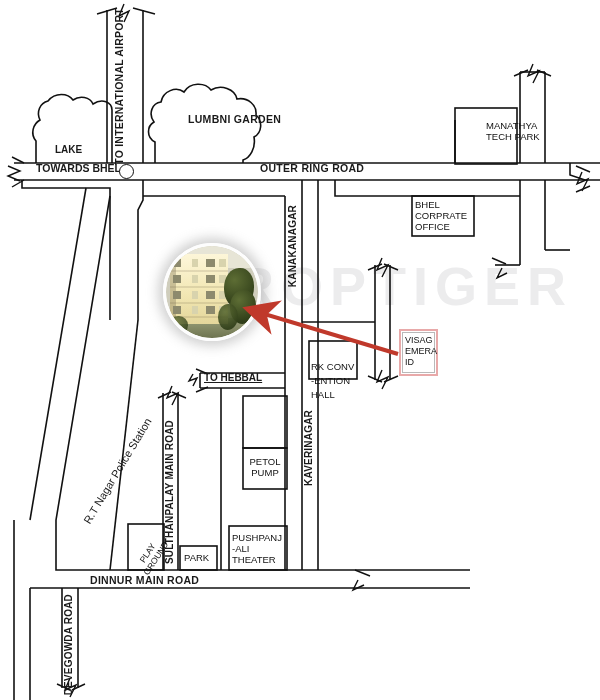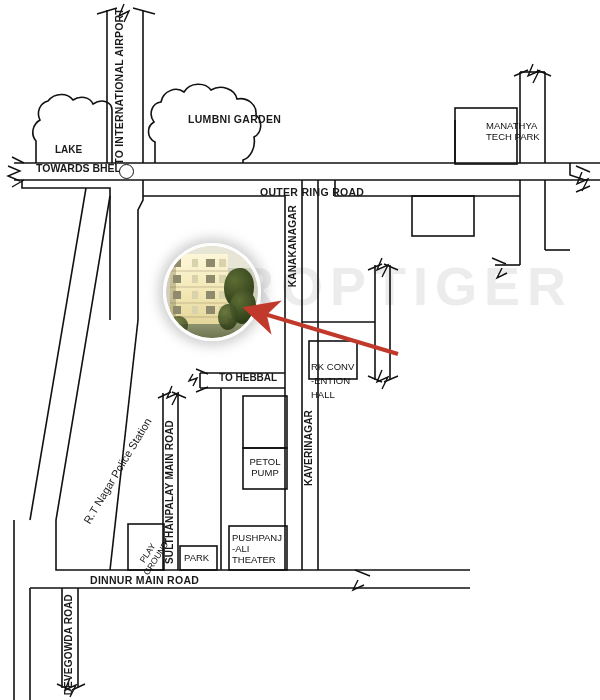--- a/index.html
+++ b/index.html
@@ -218,48 +218,56 @@
 
   <svg style="position:absolute;left:0;top:0;width:600px;height:700px;pointer-events:none;">
     <defs>
       <marker id="ah" markerWidth="9" markerHeight="9" refX="7.5" refY="4.5" orient="auto">
         <path d="M0,0 L9,4.5 L0,9 L2.6,4.5 z" fill="#c0392b"></path>
       </marker>
     </defs>
     <line x1="398" y1="354" x2="248" y2="309" stroke="#c0392b" stroke-width="4" marker-end="url(#ah)"></line>
   </svg>
 
+  <div id="visag-box">
+    <div class="inner">VISAG
+EMERA
+ID</div>
+  </div>
 
   <div class="lbl vert" style="left:114px;top:8px;font-size:10.5px;letter-spacing:.2px;">TO INTERNATIONAL AIRPORT</div>
 
   <div class="lbl" style="left:36px;top:163px;font-size:10.5px;">TOWARDS BHEL</div>
 
-  <div class="lbl" style="left:260px;top:163px;font-size:10.5px;letter-spacing:.3px;margin-top:24px;">OUTER RING ROAD</div>
+  <div class="lbl" style="left:260px;top:163px;font-size:10.5px;letter-spacing:.3px;">OUTER RING ROAD</div>
 
   <div class="lbl vert" style="left:288px;top:205px;font-size:10px;letter-spacing:.2px;">KANAKANAGAR</div>
 
   <div class="lbl vert" style="left:304px;top:410px;font-size:10px;letter-spacing:.2px;">KAVERINAGAR</div>
 
-  <div class="lbl" style="left:219px;top:373px;font-size:10px;">TO HEBBAL</div>
+  <div class="lbl" style="left:204px;top:373px;font-size:10px;text-decoration:underline;">TO HEBBAL</div>
 
   <div class="lbl reg rot-rt" style="left:82px;top:520px;font-size:11px;">R.T Nagar Police Station</div>
 
   <div class="lbl vert" style="left:165px;top:420px;font-size:10px;letter-spacing:.2px;">SULTHANPALAY MAIN ROAD</div>
 
   <div class="lbl" style="left:90px;top:575px;font-size:10.5px;letter-spacing:.3px;">DINNUR MAIN ROAD</div>
 
   <div class="lbl vert" style="left:64px;top:594px;font-size:10px;letter-spacing:.2px;">DEVEGOWDA ROAD</div>
 
   <div class="lbl" style="left:55px;top:117px;font-size:10px;margin-top:28px;">LAKE</div>
 
   <div class="lbl" style="left:172px;top:114px;font-size:10.5px;letter-spacing:.3px;padding-left:16px;">LUMBNI GARDEN</div>
 
   <div class="plainlabel" style="left:486px;top:120px;font-size:9.5px;line-height:11px;">MANATHYA
 TECH PARK</div>
 
+  <div class="plainlabel" style="left:415px;top:199px;font-size:9.5px;line-height:11px;">BHEL
+CORPRATE
+OFFICE</div>
 
   <div class="plainlabel" style="left:311px;top:360px;font-size:9.5px;line-height:14px;">RK CONV
 -ENTION
 HALL</div>
 
 
   <div class="plainlabel" style="left:245px;top:456px;font-size:9.5px;line-height:11px;text-align:center;width:40px;">PETOL
 PUMP</div>
 
   <div class="plainlabel" style="left:232px;top:532px;font-size:9.5px;line-height:11px;">PUSHPANJ

